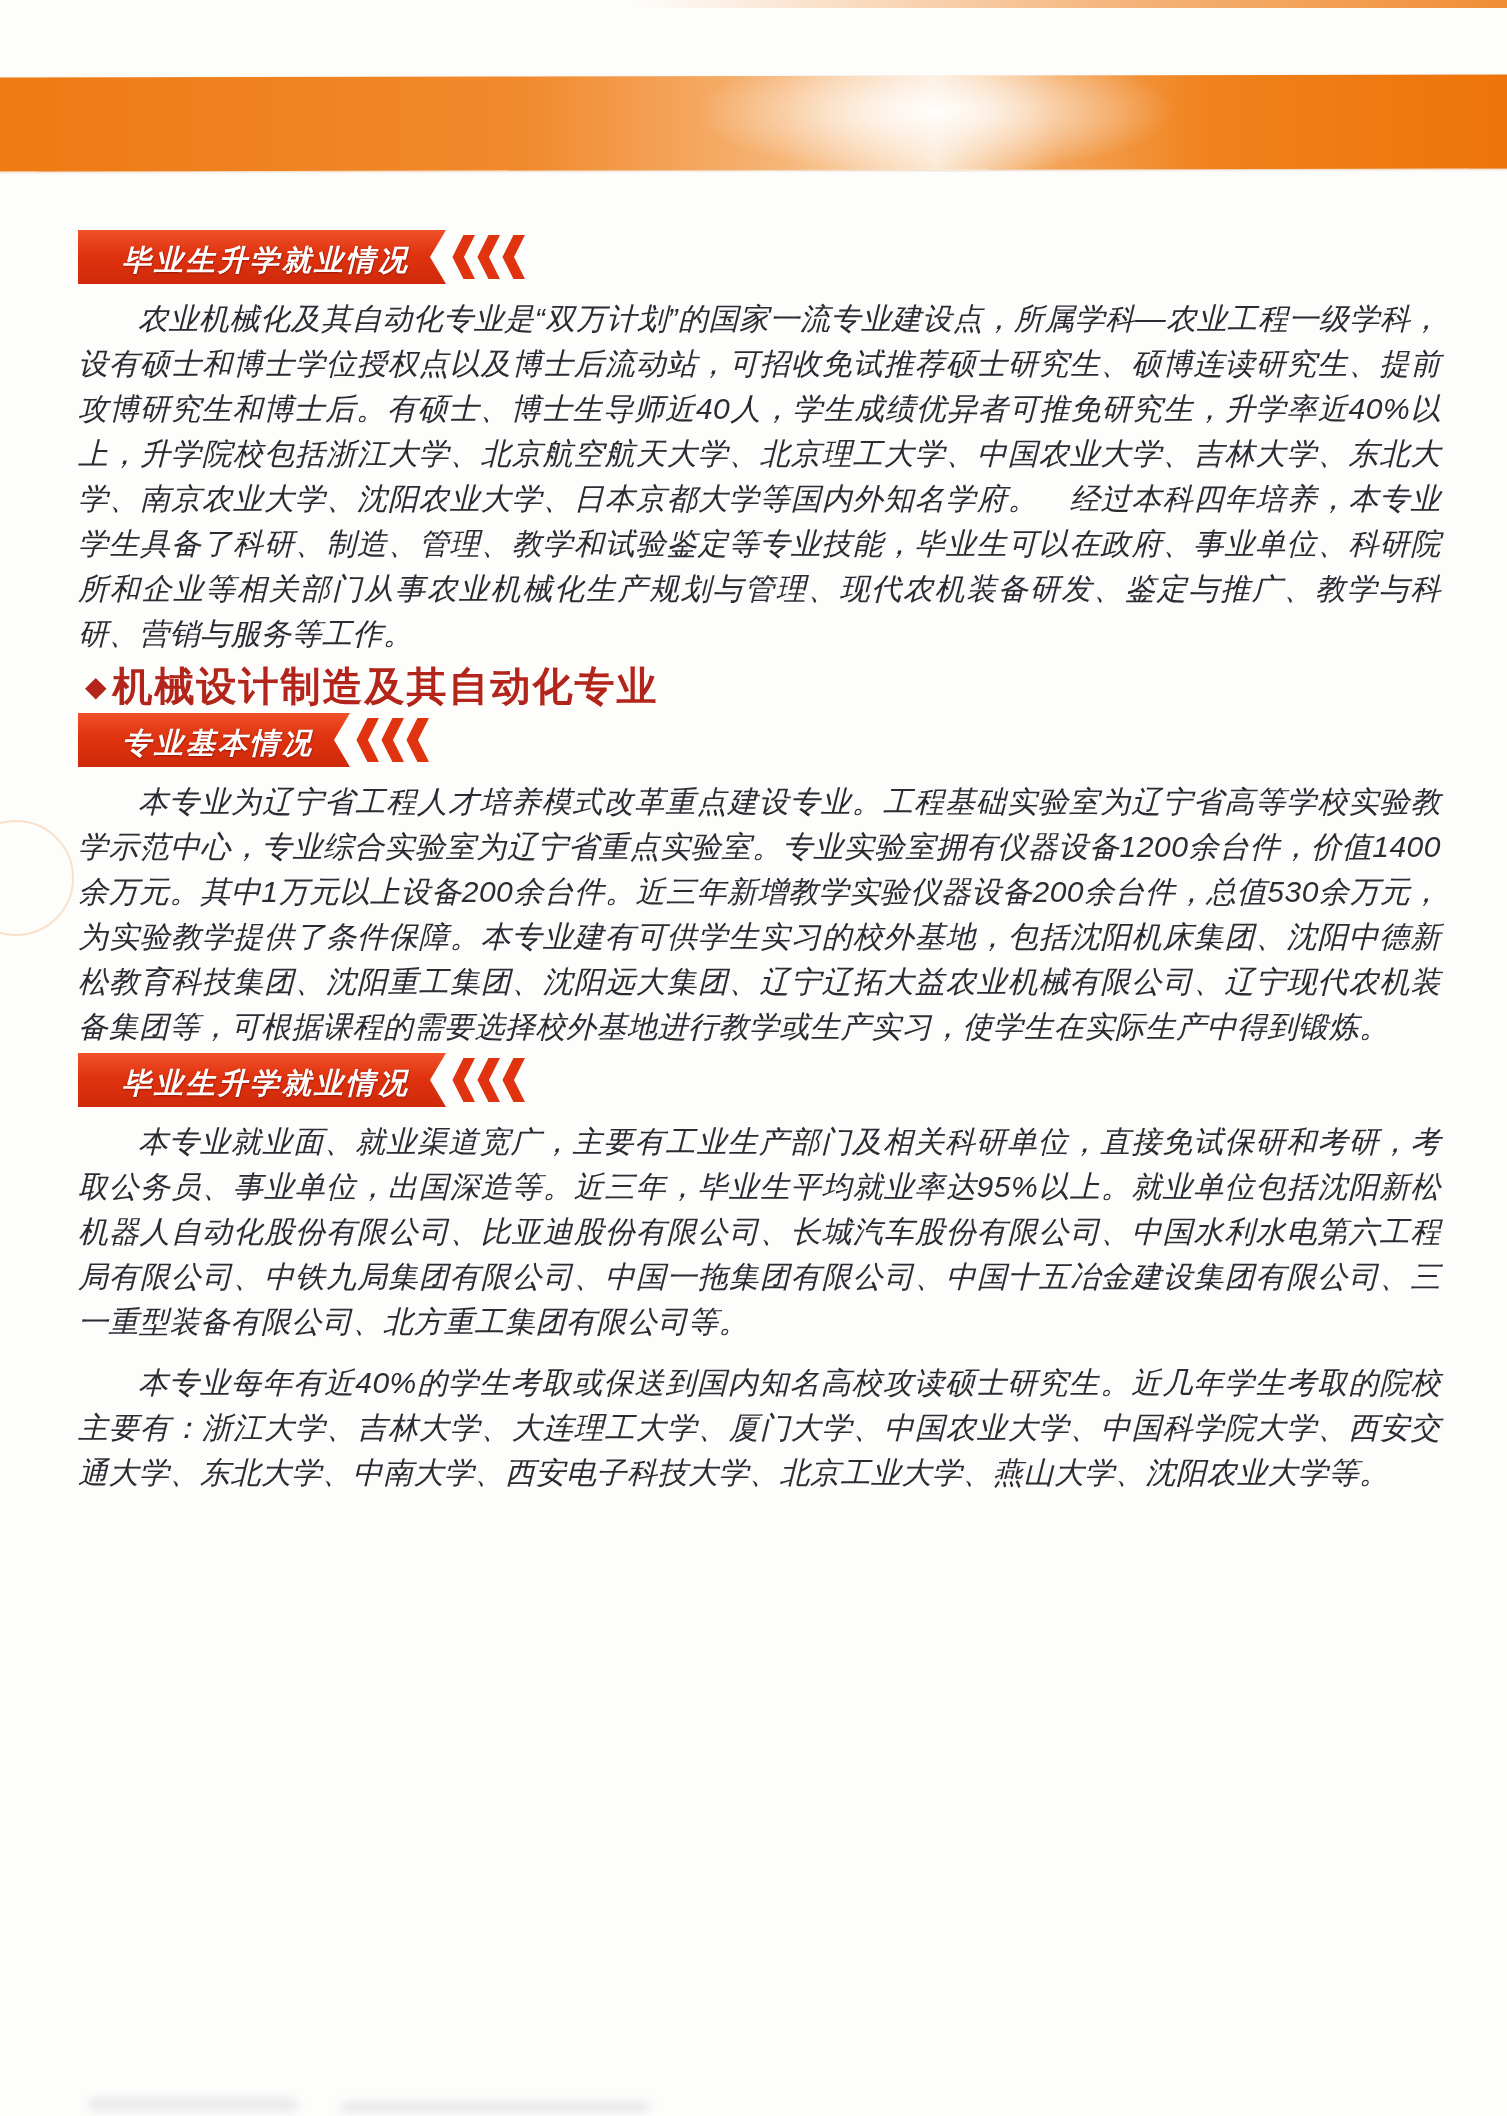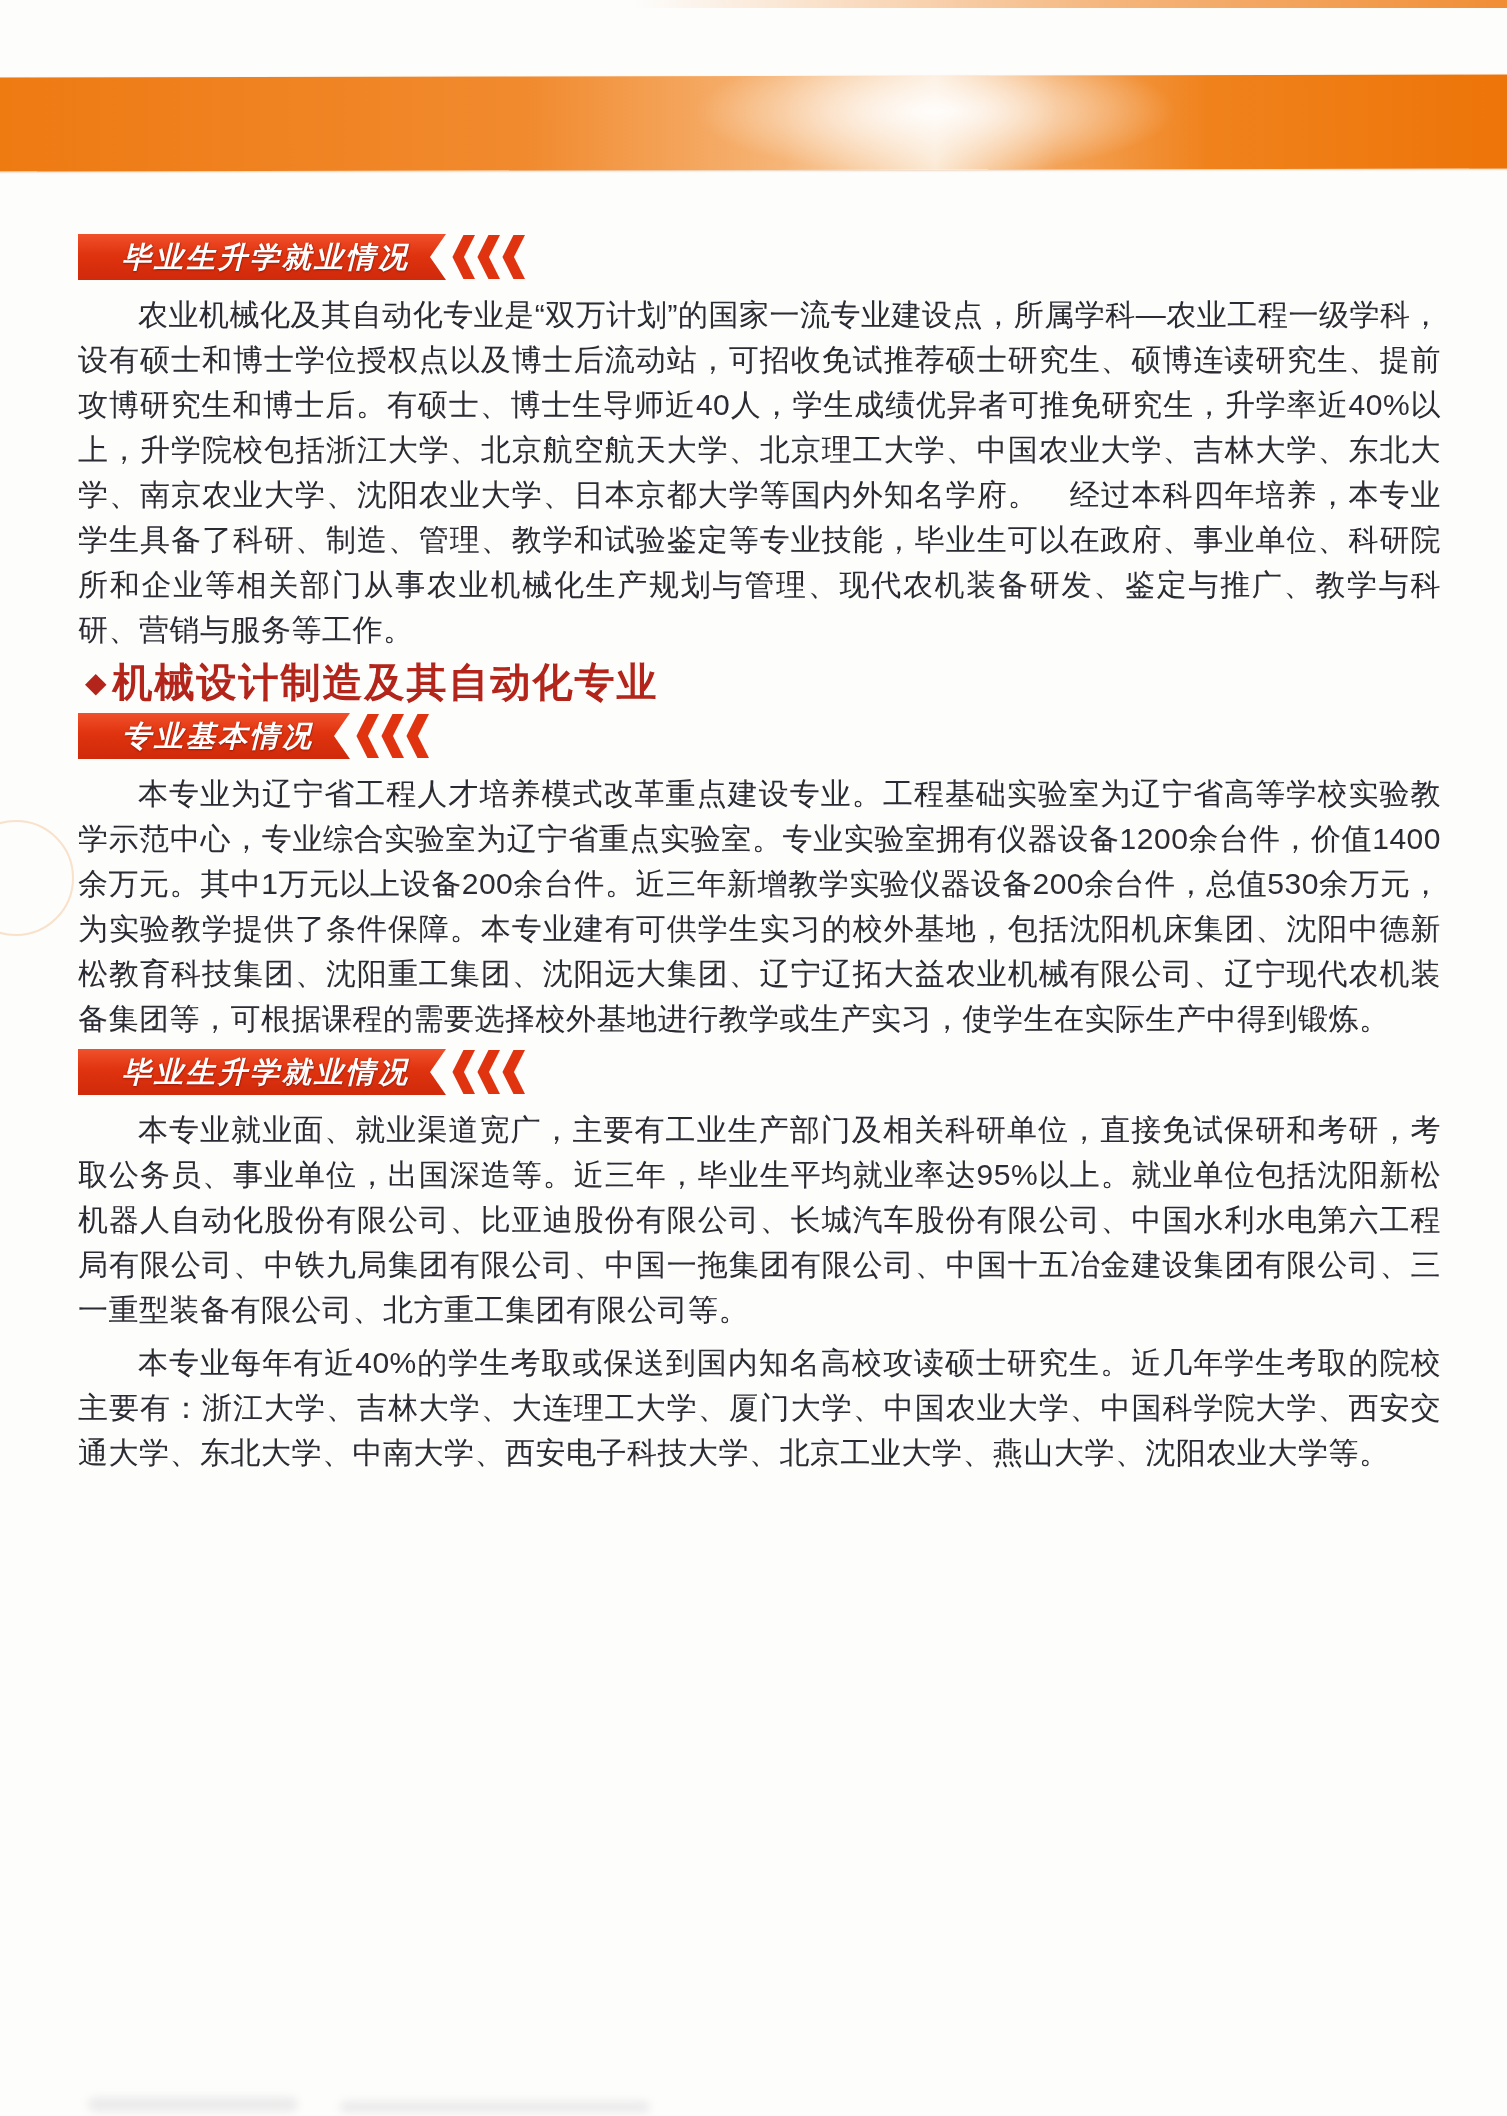--- a/index.html
+++ b/index.html
@@ -34,22 +34,22 @@
   .content {
     position: relative;
     padding: 226px 66px 0 78px;
     font-size: 30px;
     line-height: 45px;
   }
 
   
   .badge-row { display: flex; align-items: center; margin: 8px 0 12px; height: 46px; }
   .badge {
-    display: inline-flex; align-items: flex-end; height: 46px;
-    padding: 0 28px 0 44px;
+    display: inline-flex; align-items: flex-start; height: 46px;
+    padding: 8px 28px 0 44px;
     background: linear-gradient(180deg, #f0512b 0%, var(--badge-red, #e0330f) 45%, #cf2a0b 100%);
     clip-path: polygon(0 0, 100% 0, calc(100% - 16px) 50%, 100% 100%, 0 100%);
     box-shadow: 0 2px 4px rgba(0,0,0,.18);
   }
   .badge-label {
     font-size: 29px; font-weight: bold; font-style: italic;
     color: #ffffff; letter-spacing: 3px; white-space: nowrap;
     text-shadow: 0 1px 2px rgba(120,10,0,.6), 1px 0 1px rgba(150,20,0,.4);
     padding-right: 8px;
   }
@@ -61,24 +61,25 @@
   }
 
   
   .major-title {
     margin: 6px 7px 4px; font-size: 40px; line-height: 44px;
     font-weight: bold; color: var(--heading-red, #b3251a); letter-spacing: 2px;
   }
   .major-title .diamond { font-size: 28px; margin-right: 4px; vertical-align: 4px; }
 
   .para {
-    margin: 8px 0 8px;
+    margin: 16px 0 8px;
     text-indent: 2em;
     text-align: justify;
     letter-spacing: .5px;
+    font-style: italic;
   }
 
   
   .watermark-ring {
     position: absolute; left: -42px; top: 820px; width: 112px; height: 112px;
     border-radius: 50%; border: 2px solid rgba(243,178,120,.38);
   }
   .smudge { position: absolute; background: rgba(140,140,152,.16); filter: blur(4px); border-radius: 8px; }
   .smudge-a { left: 88px;  top: 2097px; width: 210px; height: 15px; }
   .smudge-b { left: 340px; top: 2101px; width: 310px; height: 12px; }

